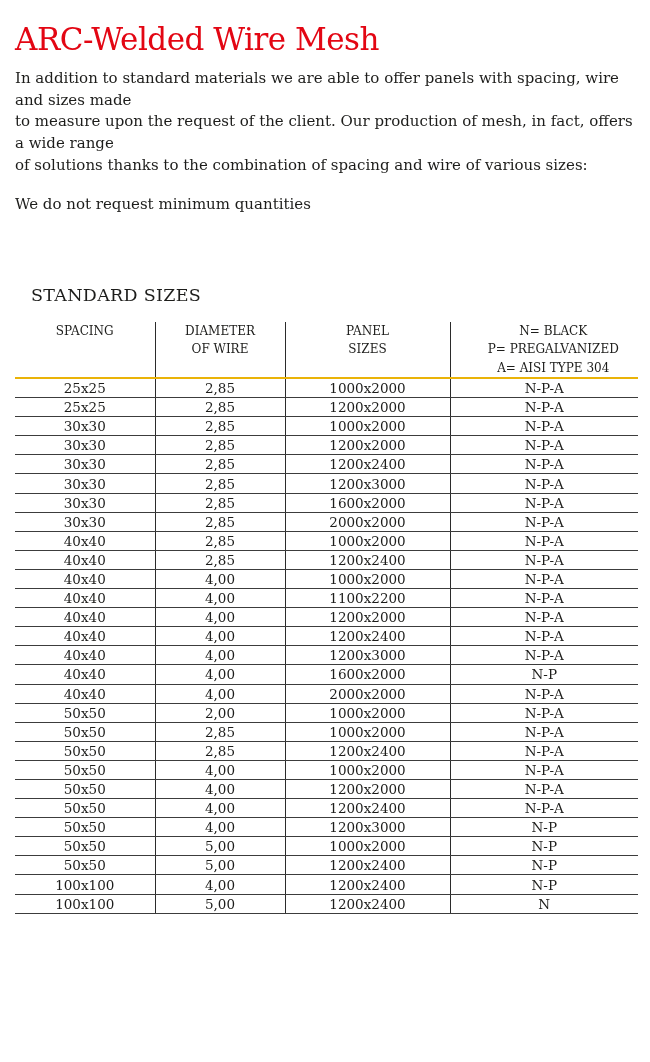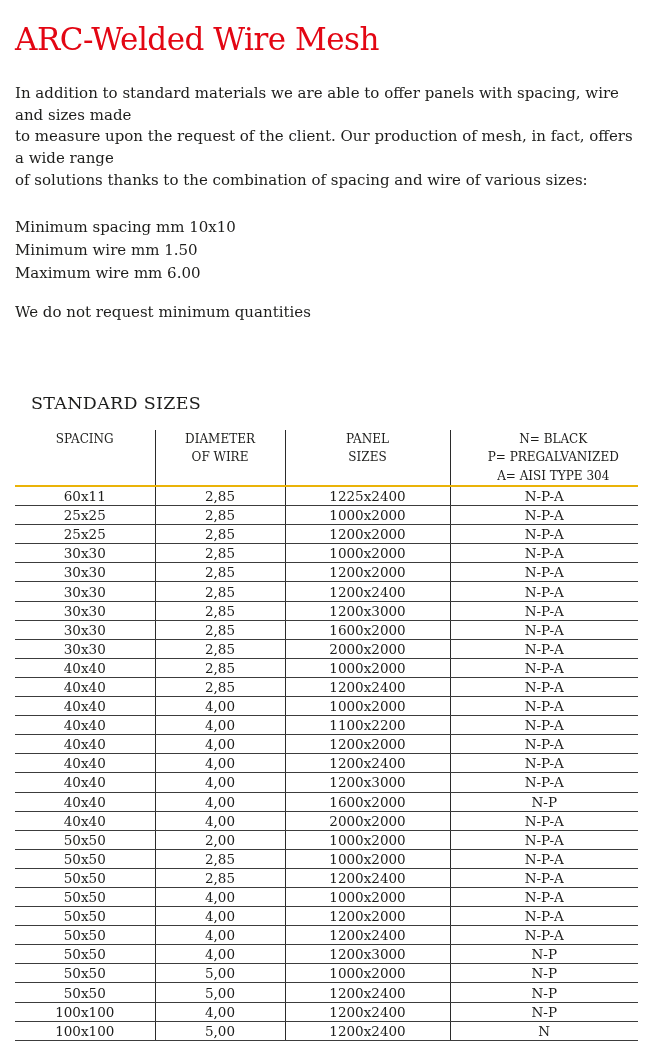--- a/index.html
+++ b/index.html
@@ -20,21 +20,21 @@
   .page-title {
     margin: 0;
     padding-top: 20px;
     font-size: 31px;
     line-height: 38px;
     font-weight: normal;
     letter-spacing: -0.5px;
     color: #e30613;
   }
   .intro {
-    margin: 25px 0 0 0;
+    margin: 10px 0 0 0;
     font-size: 15px;
     line-height: 21.7px;
     white-space: pre-line;
   }
   .specs {
     margin-top: 24px;
     font-size: 15px;
     line-height: 23px;
   }
   .note {
@@ -86,25 +86,20 @@
 <body>
 
 <div class="content">
 
   <h1 class="page-title" style="color: rgb(227, 6, 19);">ARC-Welded Wire Mesh</h1>
 
   <p class="intro">In addition to standard materials we are able to offer panels with spacing, wire and sizes made
 to measure upon the request of the client. Our production of mesh, in fact, offers a wide range
 of solutions thanks to the combination of spacing and wire of various sizes:</p>
 
-  <div class="specs">
-    <div>Minimum spacing mm 10x10</div>
-    <div>Minimum wire mm 1.50</div>
-    <div>Maximum wire mm 6.00</div>
-  </div>
 
   <div class="note">We do not request minimum quantities</div>
 
   <h2 class="section-heading">STANDARD SIZES</h2>
 
   <table class="sizes">
     <colgroup>
       <col style="width:140px">
       <col style="width:130px">
       <col style="width:165px">
@@ -117,26 +112,20 @@
 OF WIRE</th>
         <th class="v-sep">PANEL
 SIZES</th>
         <th class="v-sep legend">N= BLACK
 P= PREGALVANIZED
 A= AISI TYPE 304</th>
       </tr>
     </thead>
     <tbody>
         <tr>
-          <td>60x11</td>
-          <td class="v-sep">2,85</td>
-          <td class="v-sep">1225x2400</td>
-          <td class="v-sep">N-P-A</td>
-        </tr>
-        <tr>
           <td>25x25</td>
           <td class="v-sep">2,85</td>
           <td class="v-sep">1000x2000</td>
           <td class="v-sep">N-P-A</td>
         </tr>
         <tr>
           <td>25x25</td>
           <td class="v-sep">2,85</td>
           <td class="v-sep">1200x2000</td>
           <td class="v-sep">N-P-A</td>

